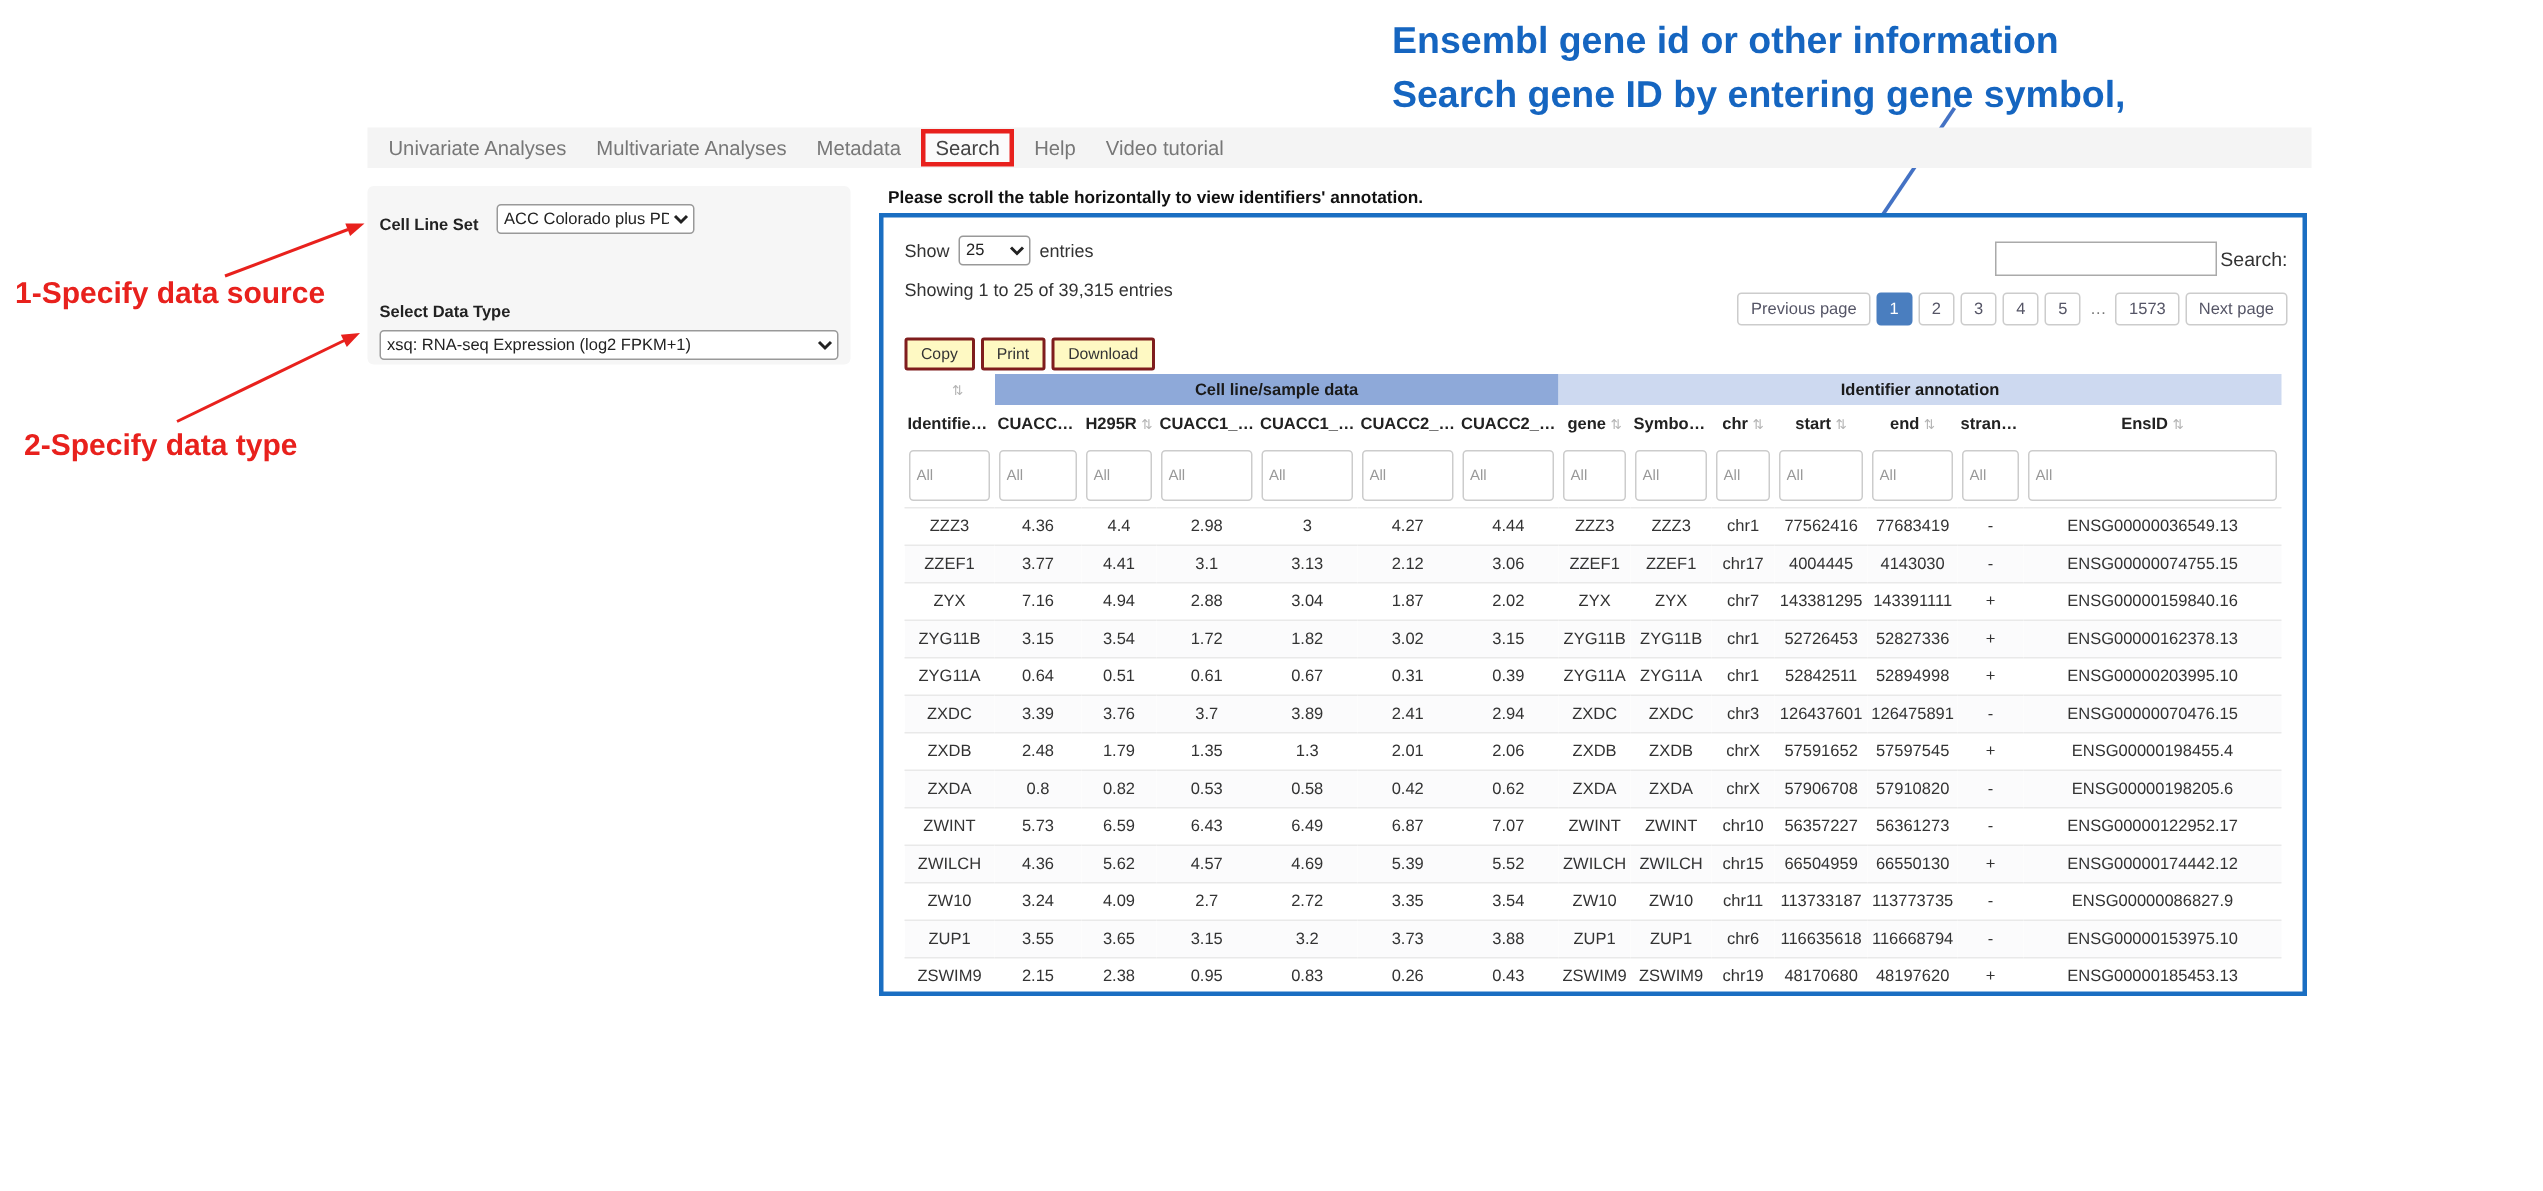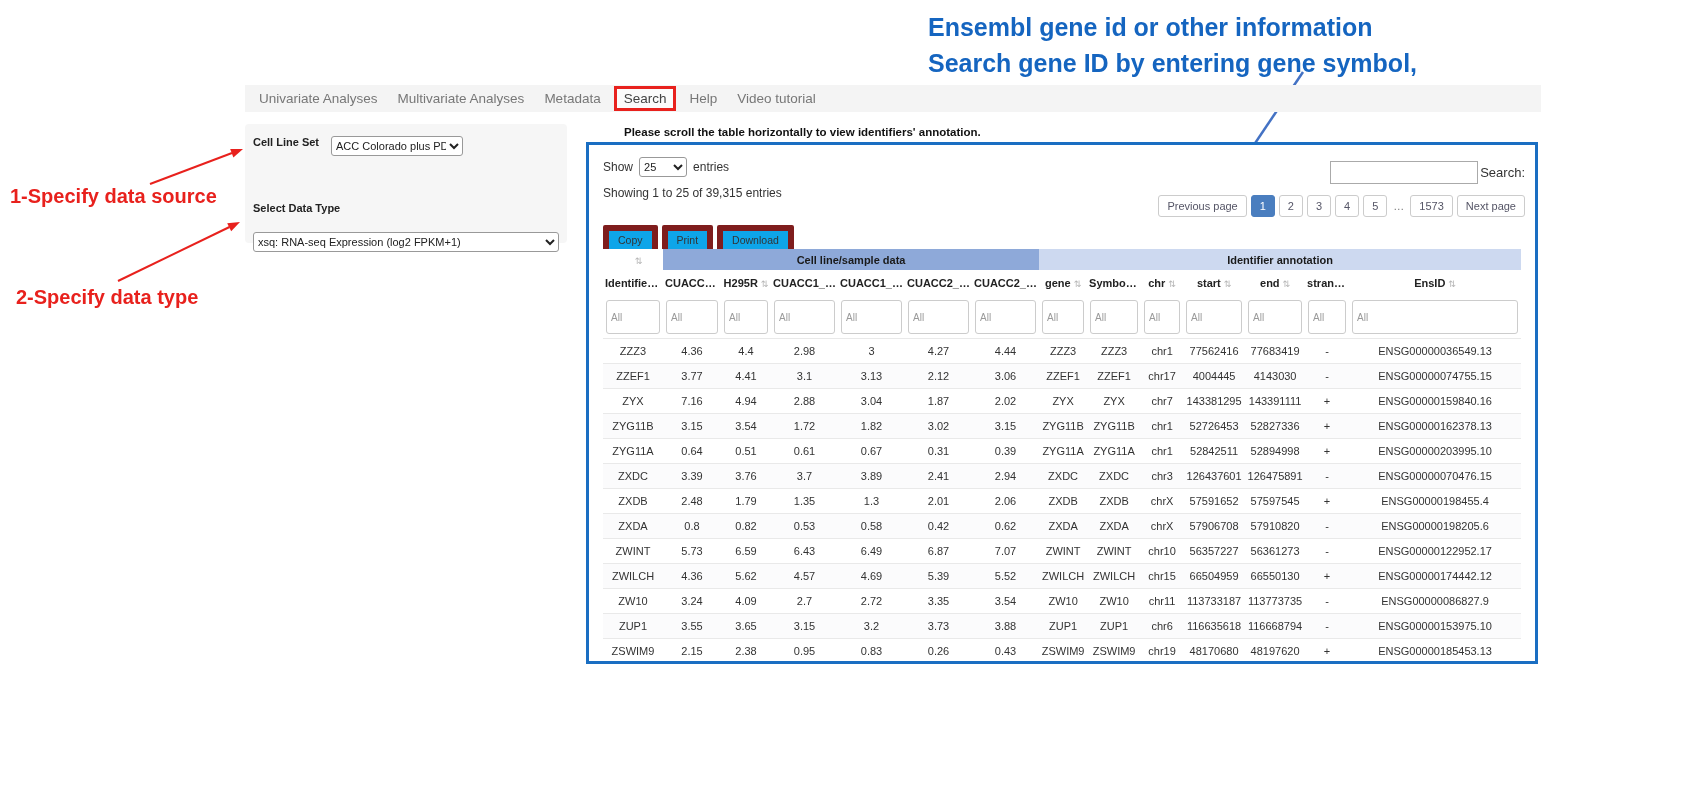--- a/index.html
+++ b/index.html
@@ -19,48 +19,48 @@
   .note1 { left:10px; top:185px; }
   .note2 { left:16px; top:286px; }
 
   .navbar { position:absolute; left:245px; top:85px; width:1296px; height:27px;
     background:var(--nav-bg); display:flex; align-items:center; padding-left:4px; }
   .nav-item { font-size:13.5px; color:#777; padding:4px 10px; cursor:pointer; white-space:nowrap; }
   .nav-hl { border:3px solid var(--red-accent); color:#444; padding:2px 7px; margin:0 3px; background:#fbfbfb; }
 
   .left-panel { position:absolute; left:245px; top:124px; width:322px; height:119px;
     background:var(--panel-bg); border-radius:4px; padding:12px 8px; }
-  .cls-row { display:flex; align-items:flex-start; gap:12px; }
+  .cls-row { display:flex; align-items:flex-end; gap:12px; }
   .small-label { font-size:11px; font-weight:bold; color:#222; white-space:nowrap; }
   select { font-size:11px; height:20px; border:1px solid #999; background:#fff; border-radius:3px; color:#222; }
   .cls-select { width:132px; }
   .dt-block { margin-top:42px; }
-  .dt-select { width:100%; margin-top:16px; }
-
-  .scroll-note { position:absolute; left:624px; top:126px; font-size:11.5px; font-weight:bold; color:#111; }
+  .dt-select { width:100%; margin-top:4px; }
+
+  .scroll-note { position:absolute; left:592px; top:126px; font-size:11.5px; font-weight:bold; color:#111; }
 
   .table-box { position:absolute; left:586px; top:142px; width:952px; height:522px;
     border:3px solid var(--table-border); background:#fff; }
   .show-row { position:absolute; left:14px; top:12px; display:flex; align-items:center; gap:6px;
     font-size:12px; color:#333; }
   .show-row select { width:48px; }
   .showing { position:absolute; left:14px; top:41px; font-size:12px; color:#333; }
   .search-row { position:absolute; right:10px; top:16px; display:flex; align-items:center; gap:2px; }
   .search-row input { width:148px; height:23px; border:1px solid #aaa; font-size:12px; padding:0 5px; }
   .search-label { font-size:13px; color:#333; }
 
   .pagination { position:absolute; right:10px; top:50px; display:flex; gap:4px; align-items:center; }
   .pg-btn { font-size:11px; color:#556; border:1px solid #ccc; border-radius:3px; padding:4px 8px;
     background:#fff; cursor:pointer; white-space:nowrap; }
   .pg-active { background:var(--active-page-bg); border-color:var(--active-page-bg); color:#fff; }
   .pg-ellipsis { border:none; padding:4px 2px; color:#777; }
 
   .dt-buttons { position:absolute; left:14px; top:80px; display:flex; gap:4px; }
-  .dt-btn { font-size:10.5px; color:#333; border:6px solid #7f1d1d; border-radius:2px;
-    background:#0ea5e9; padding:3px 9px; font-family:inherit; cursor:pointer; }
+  .dt-btn { font-size:10.5px; color:#333; border:2px solid #7f1d1d; border-radius:2px;
+    background:#fef9c3; padding:3px 9px; font-family:inherit; cursor:pointer; }
 
   table.grid { position:absolute; left:14px; top:104px; width:918px; border-collapse:collapse;
     table-layout:fixed; font-size:11px; color:#333; }
   .grid th,.grid td { overflow:hidden; white-space:nowrap; text-overflow:ellipsis; }
   .grid col:nth-child(1){width:60px} .grid col:nth-child(2){width:58px} .grid col:nth-child(3){width:50px}
   .grid col:nth-child(4){width:67px} .grid col:nth-child(5){width:67px} .grid col:nth-child(6){width:67px}
   .grid col:nth-child(7){width:67px} .grid col:nth-child(8){width:48px} .grid col:nth-child(9){width:54px}
   .grid col:nth-child(10){width:42px} .grid col:nth-child(11){width:62px} .grid col:nth-child(12){width:60px}
   .grid col:nth-child(13){width:44px} .grid col:nth-child(14){width:auto}
   .group-row th { height:21px; font-size:11px; font-weight:bold; color:#1a1a1a; text-align:center; }

